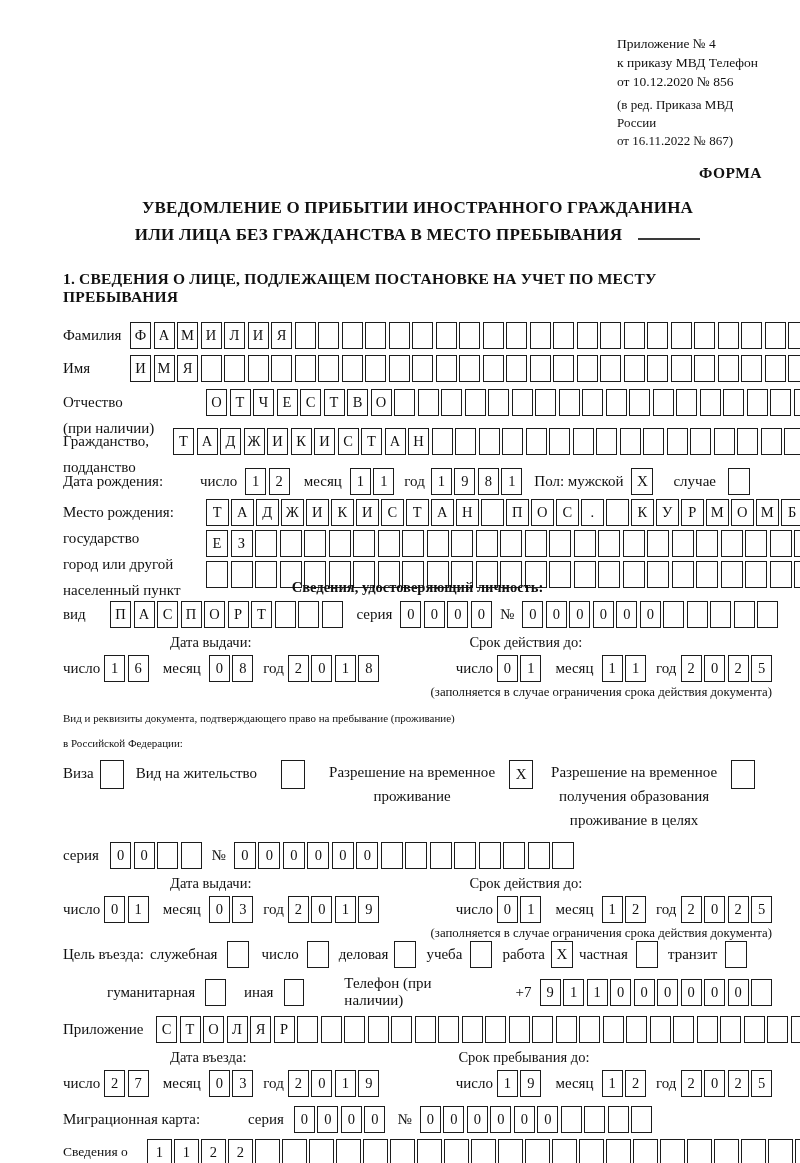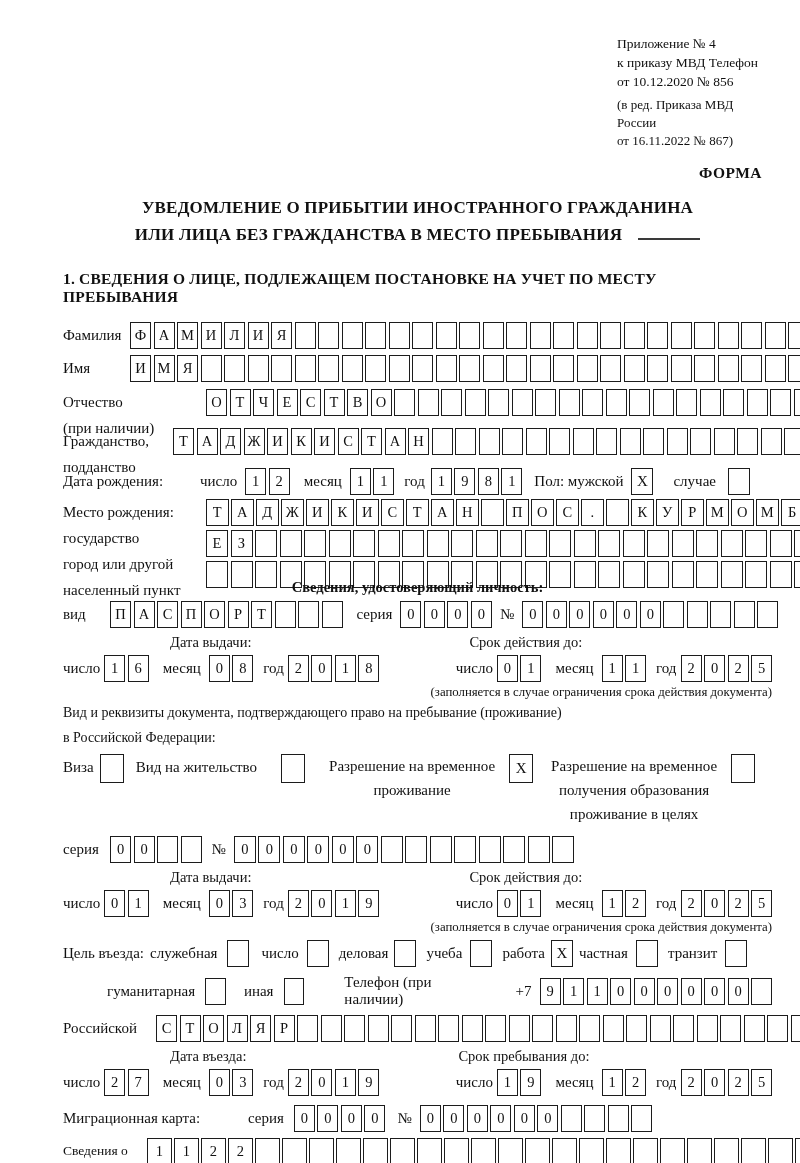--- a/index.html
+++ b/index.html
@@ -403,21 +403,21 @@
           <span class="box" style="width: 19px;">2</span>
           <span class="box" style="width: 19px;">0</span>
           <span class="box" style="width: 19px;">2</span>
           <span class="box" style="width: 19px;">5</span>
         </span>
     </span>
   </div>
 
   <div class="note">(заполняется в случае ограничения срока действия документа)</div>
 
-  <div style="font-size:14px; line-height:25px;">
+  <div style="margin-top:6px; font-size:11px; line-height:25px;">
     <div>Вид и реквизиты документа, подтверждающего право на пребывание (проживание)</div>
     <div>в Российской Федерации:</div>
   </div>
 
   <div class="row-top" style="margin-top:4px;">
     <span style="line-height:27px;">Виза</span>
     <span class="chk chk-lg ml6"></span>
     <span class="ml28" style="line-height:27px;">Вид на жительство</span>
     <span class="chk chk-lg ml24"></span>
     <span class="center-opt ml24">
@@ -501,21 +501,21 @@
           <span class="box" style="width: 19px;">2</span>
           <span class="box" style="width: 19px;">0</span>
           <span class="box" style="width: 19px;">2</span>
           <span class="box" style="width: 19px;">5</span>
         </span>
     </span>
   </div>
 
   <div class="note">(заполняется в случае ограничения срока действия документа)</div>
 
-  <div class="row" style="margin-top:5px;">
+  <div class="row" style="">
     <span>Цель въезда:</span>
     <span class="ml6">служебная</span>
     <span class="chk ml10"></span>
     <span class="ml12">число</span>
     <span class="chk ml8"></span>
     <span class="ml10">деловая</span>
     <span class="chk ml6"></span>
     <span class="ml10">учеба</span>
     <span class="chk ml8"></span>
     <span class="ml10">работа</span>
@@ -541,21 +541,21 @@
         <span class="box" style="width: 19px;">0</span>
         <span class="box" style="width: 19px;">0</span>
         <span class="box" style="width: 19px;">0</span>
         <span class="box" style="width: 19px;">0</span>
         <span class="box" style="width: 19px;">0</span>
         <span class="box" style="width: 19px;"></span>
       </span>
   </div>
 
   <div class="row" style="margin-top:7px;">
-    <span class="lbl" style="width:93px;">Российской</span>
+    <span class="lbl" style="width:93px;">Приложение</span>
     <span class="boxes">
         <span class="box" style="width: 19px;">С</span>
         <span class="box" style="width: 19px;">Т</span>
         <span class="box" style="width: 19px;">О</span>
         <span class="box" style="width: 19px;">Л</span>
         <span class="box" style="width: 19px;">Я</span>
         <span class="box" style="width: 19px;">Р</span>
         <span class="box" style="width: 19px;"></span>
         <span class="box" style="width: 19px;"></span>
         <span class="box" style="width: 19px;"></span>

